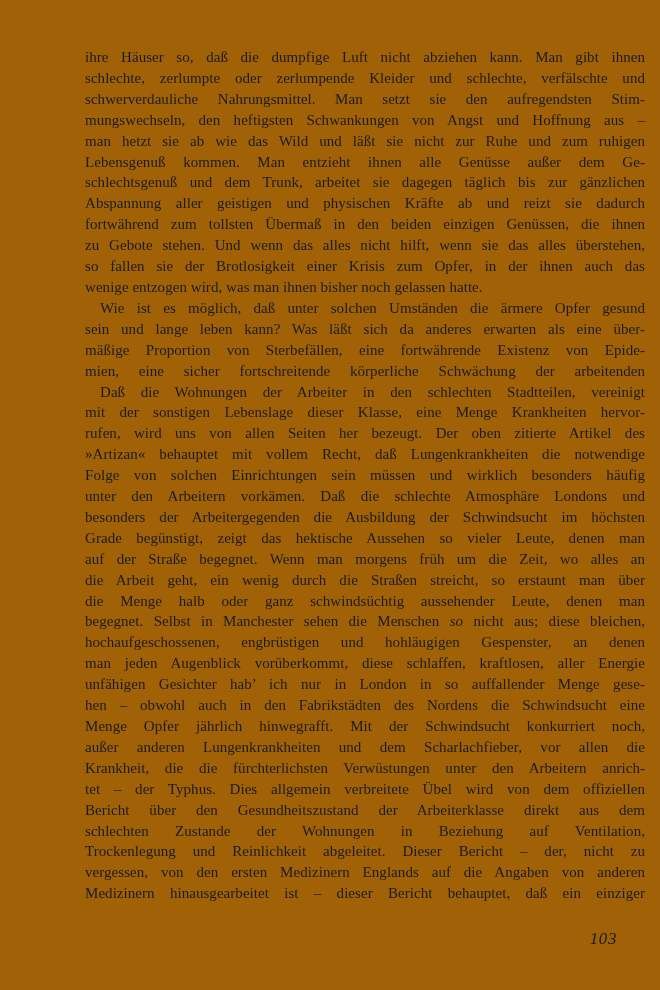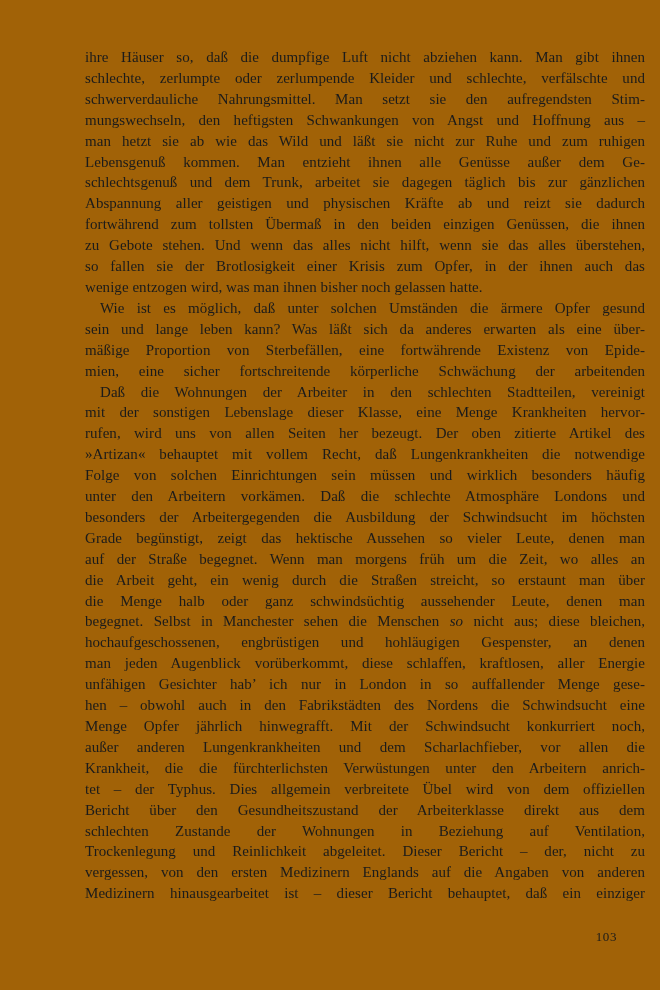--- a/index.html
+++ b/index.html
@@ -35,23 +35,24 @@
     white-space: normal;
     text-align: center;
     text-align-last: left;
   }
   .indent { text-indent: 15px; }
   .italic { font-style: italic; }
   .page-number {
     position: absolute;
     top: 929px;
     right: 43px;
-    font-size: 13px;
+    font-size: 17px;
     letter-spacing: 0.6px;
     color: #1b1b1b;
+    font-style: italic;
   }
 </style>
 </head>
 <body>
 
 <div class="book-page">
   <div class="text-block">
     <div class="para body-lines">ihre Häuser so, daß die dumpfige Luft nicht abziehen kann. Man gibt ihnen
 schlechte, zerlumpte oder zerlumpende Kleider und schlechte, verfälschte und
 schwerverdauliche Nahrungsmittel. Man setzt sie den aufregendsten Stim-

